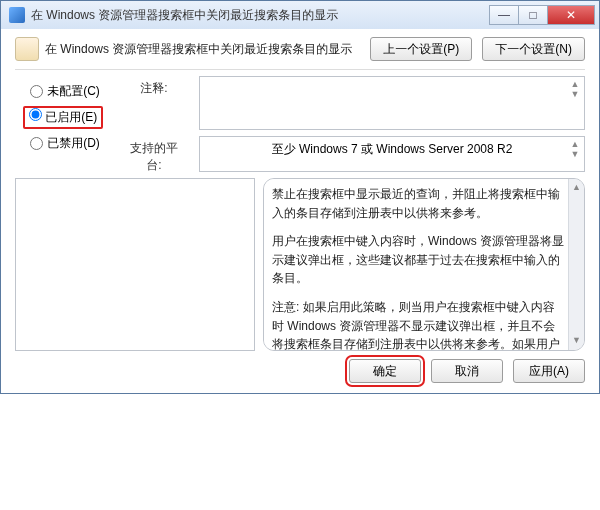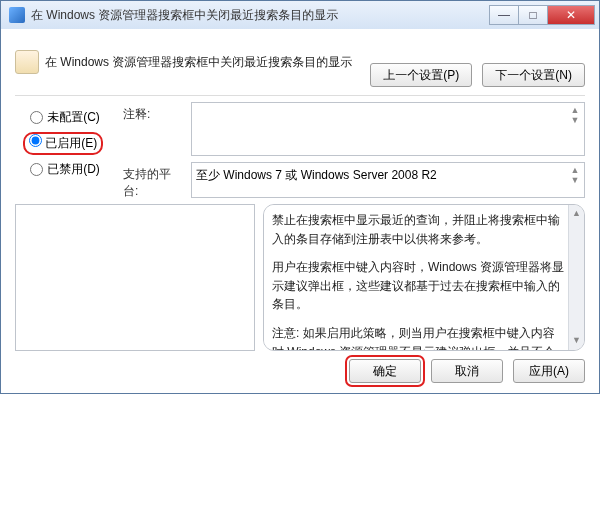--- a/index.html
+++ b/index.html
@@ -8,32 +8,32 @@
 .titlebar { height: 28px; background: linear-gradient(#eaf1fb, #d5e3f5); display: flex; align-items: center; padding: 0 4px; }
 .titlebar .icon { width: 16px; height: 16px; margin: 0 6px 0 4px; background: linear-gradient(135deg,#6ab0ff,#2a6cc0); border-radius: 2px; }
 .titlebar .title { flex: 1; color: #333; font-size: 12px; }
 .winbtns { display: flex; gap: 0; }
 .winbtn { width: 30px; height: 20px; border: 1px solid #98aac0; background: linear-gradient(#f8fbff,#dbe6f4); display: flex; align-items: center; justify-content: center; margin-left: -1px; color:#445; }
 .winbtn.close { background: linear-gradient(#e87070,#c83030); color: #fff; width: 48px; }
 .content { flex: 1; background: #fff; padding: 4px 14px 8px 14px; display: flex; flex-direction: column; overflow: hidden; }
 .header-row { display: flex; align-items: center; gap: 6px; padding: 4px 0 8px 0; }
 .header-row .hicon { width: 24px; height: 24px; background: linear-gradient(#fff3e0,#f1deb0); border: 1px solid #cdbf9a; border-radius: 3px; }
 .header-row .htitle { flex: 1; color: #222; font-size: 12px; }
-.header-row .btn { margin-left: 4px; margin-top: 26px; }
+.header-row .btn { margin-left: 4px; }
 .btn { height: 24px; padding: 0 12px; border: 1px solid #9c9c9c; background: linear-gradient(#fdfdfd,#e7e7e7); border-radius: 3px; cursor: pointer; display: inline-flex; align-items: center; }
 hr.sep { border: none; border-top: 1px solid #ddd; margin: 0 0 6px 0; }
 
 .mid-grid { display: flex; gap: 8px; }
 .radio-col { width: 100px; padding-top: 4px; }
 .radio-row { display: flex; align-items: center; gap: 4px; padding: 3px 0; justify-content: center; }
 .radio-row input { margin: 0; }
-.highlight { border: 2px solid #e02020; padding: 0 4px 1px 4px; display: inline-block; border-radius: 10px; margin-left:-4px;}
+.highlight { border: 2px solid #e02020; padding: 0 4px 1px 4px; display: inline-block; border-radius: 2px; margin-left:-4px;}
 
 .fields-col { flex: 1; display: flex; flex-direction: column; gap: 6px; }
-.field-row { display: flex; align-items: flex-start; gap: 6px; }
+.field-row { display: flex; align-items: flex-start; gap: 14px; text-align: center; }
 .field-row .lbl { width: 62px; padding-top: 4px; color: #333; }
 .comment-box { flex: 1; height: 54px; border: 1px solid #bfc4cc; background: #fff; padding: 4px; overflow: auto; position: relative; }
 .platform-box { flex: 1; height: 36px; border: 1px solid #bfc4cc; background: #fff; padding: 4px; overflow: auto; position: relative; }
 .scroll-arrows::after { content:"▲\A▼"; white-space:pre; position:absolute; right:2px; top:2px; bottom:2px; width:14px; font-size:9px; color:#888; display:flex; flex-direction:column; justify-content:space-between; align-items:center;}
 
 .labels2 { display: flex; margin-top: 8px; }
 .labels2 .l { flex: 0 0 248px; }
 .labels2 .r { flex: 1; }
 
 .boxes { display: flex; gap: 8px; flex: 1; min-height: 0; margin-top: 4px; }

